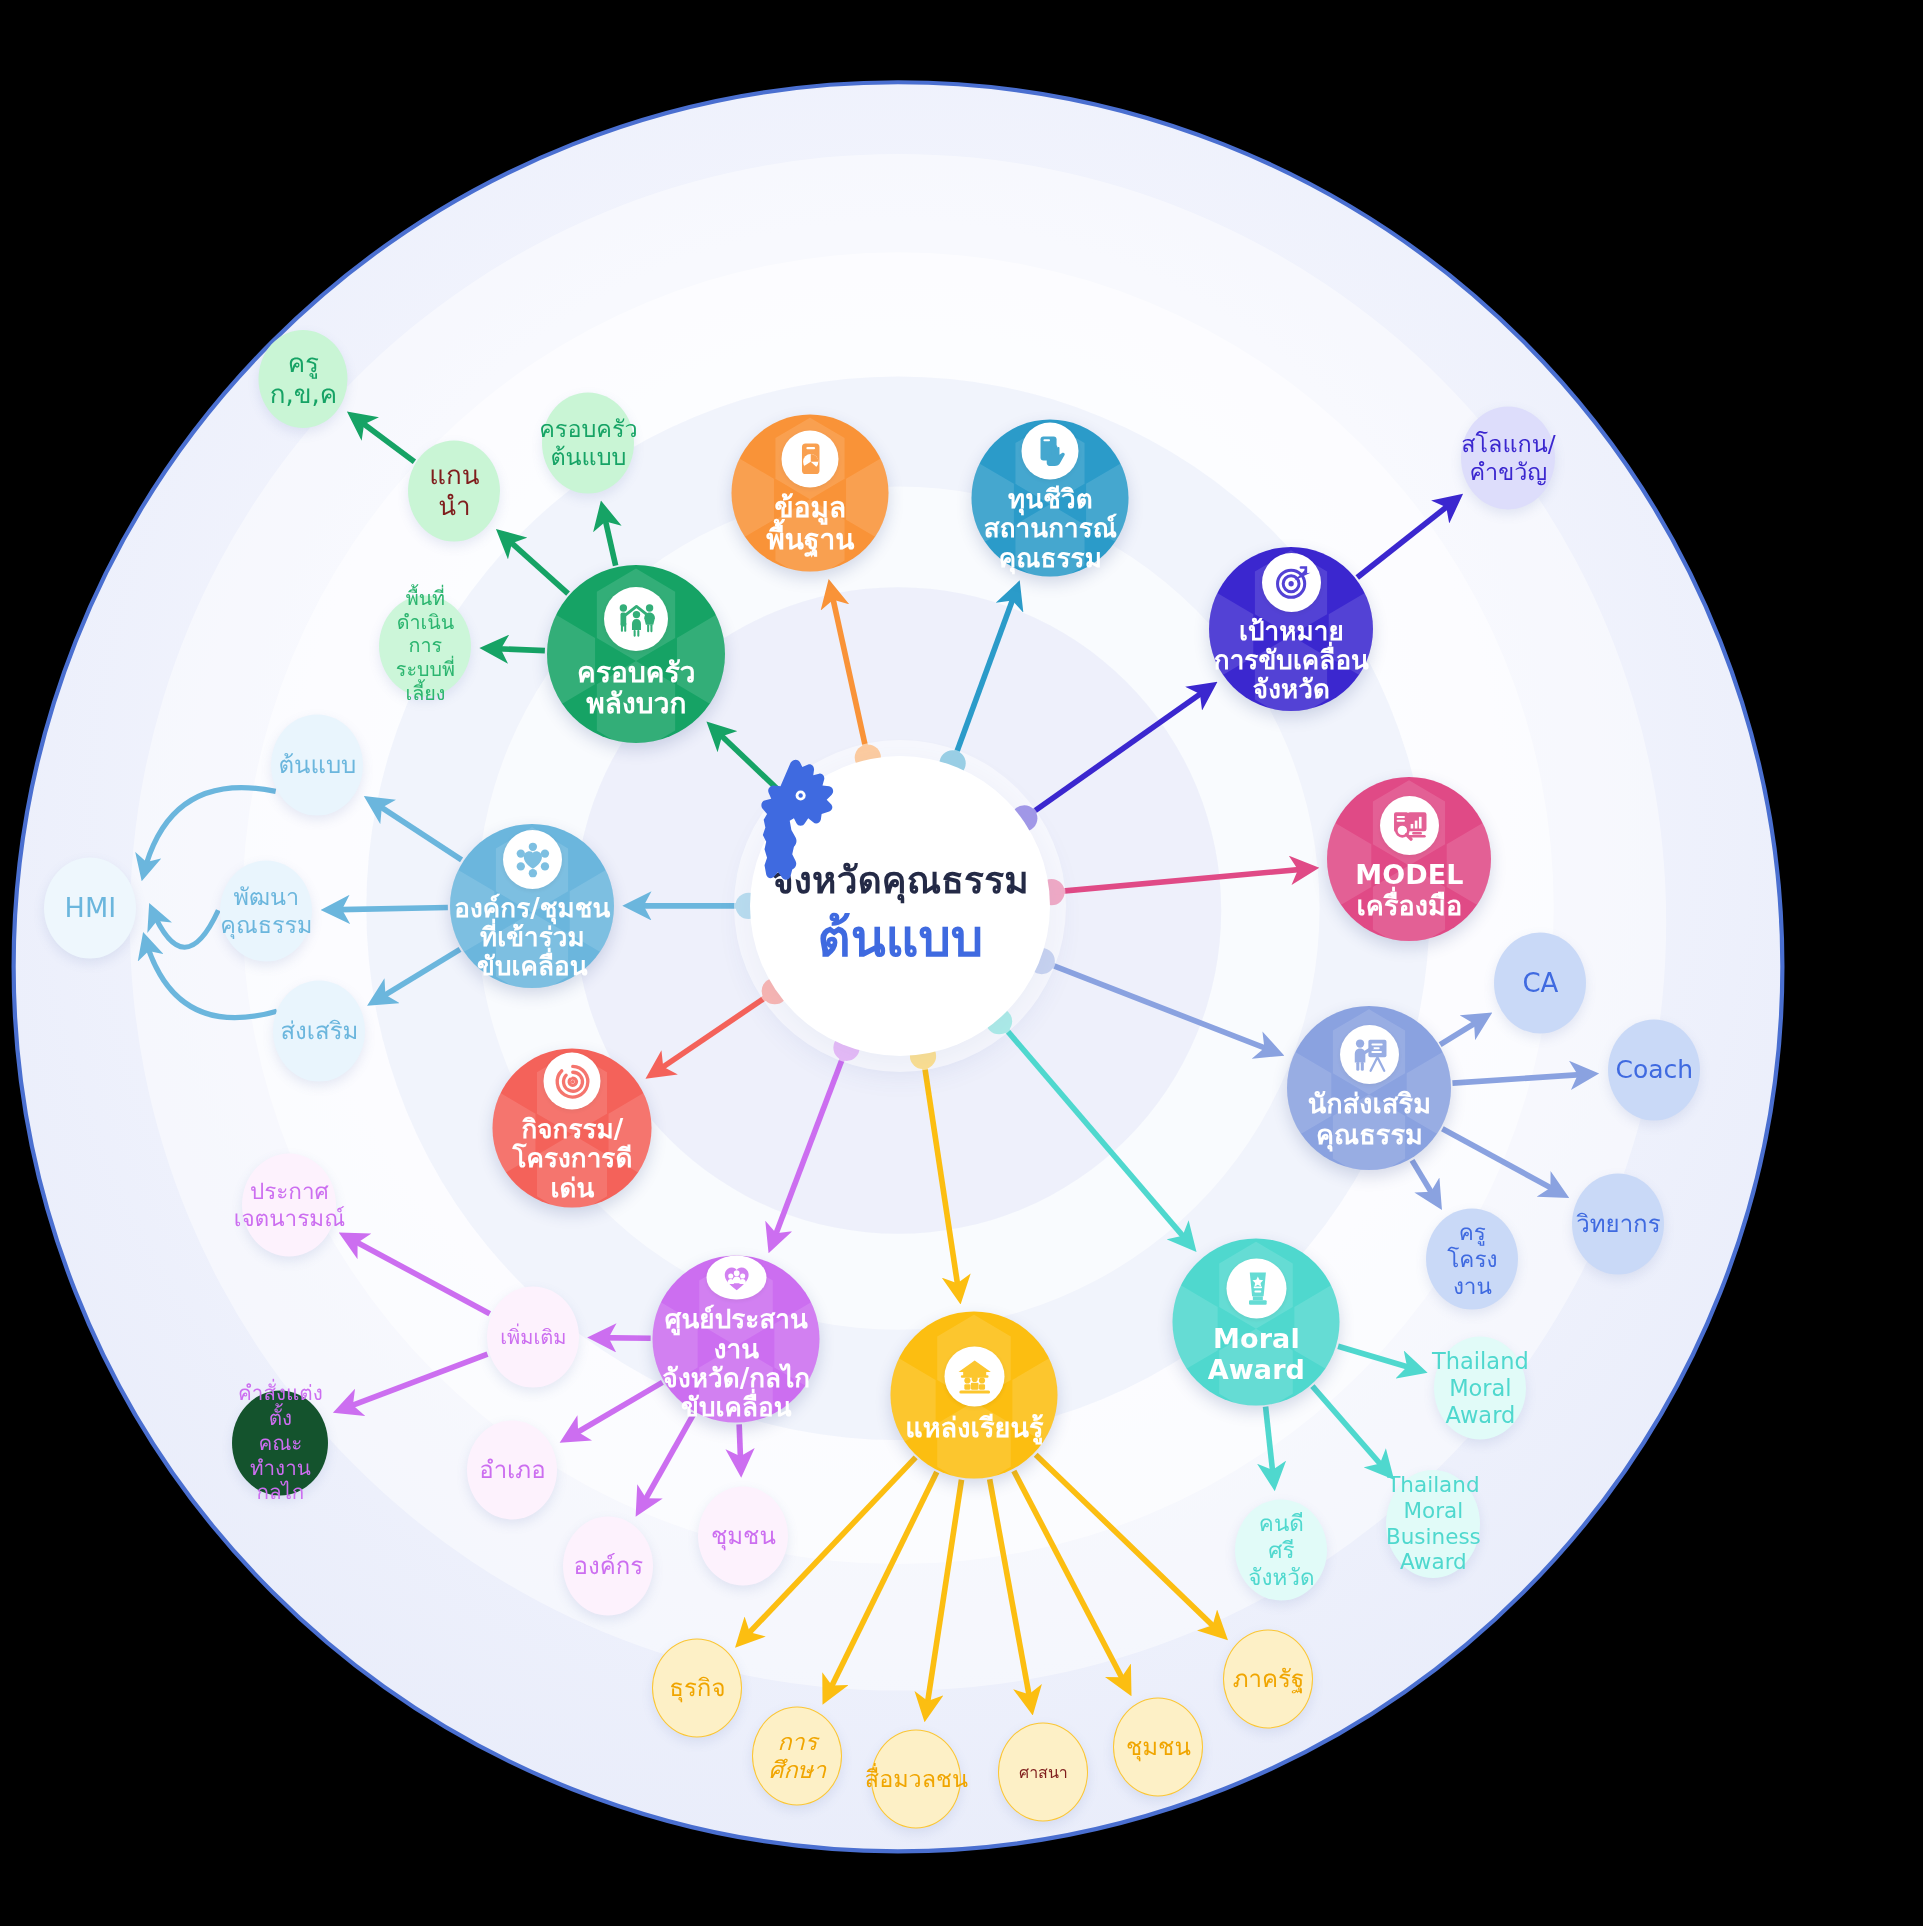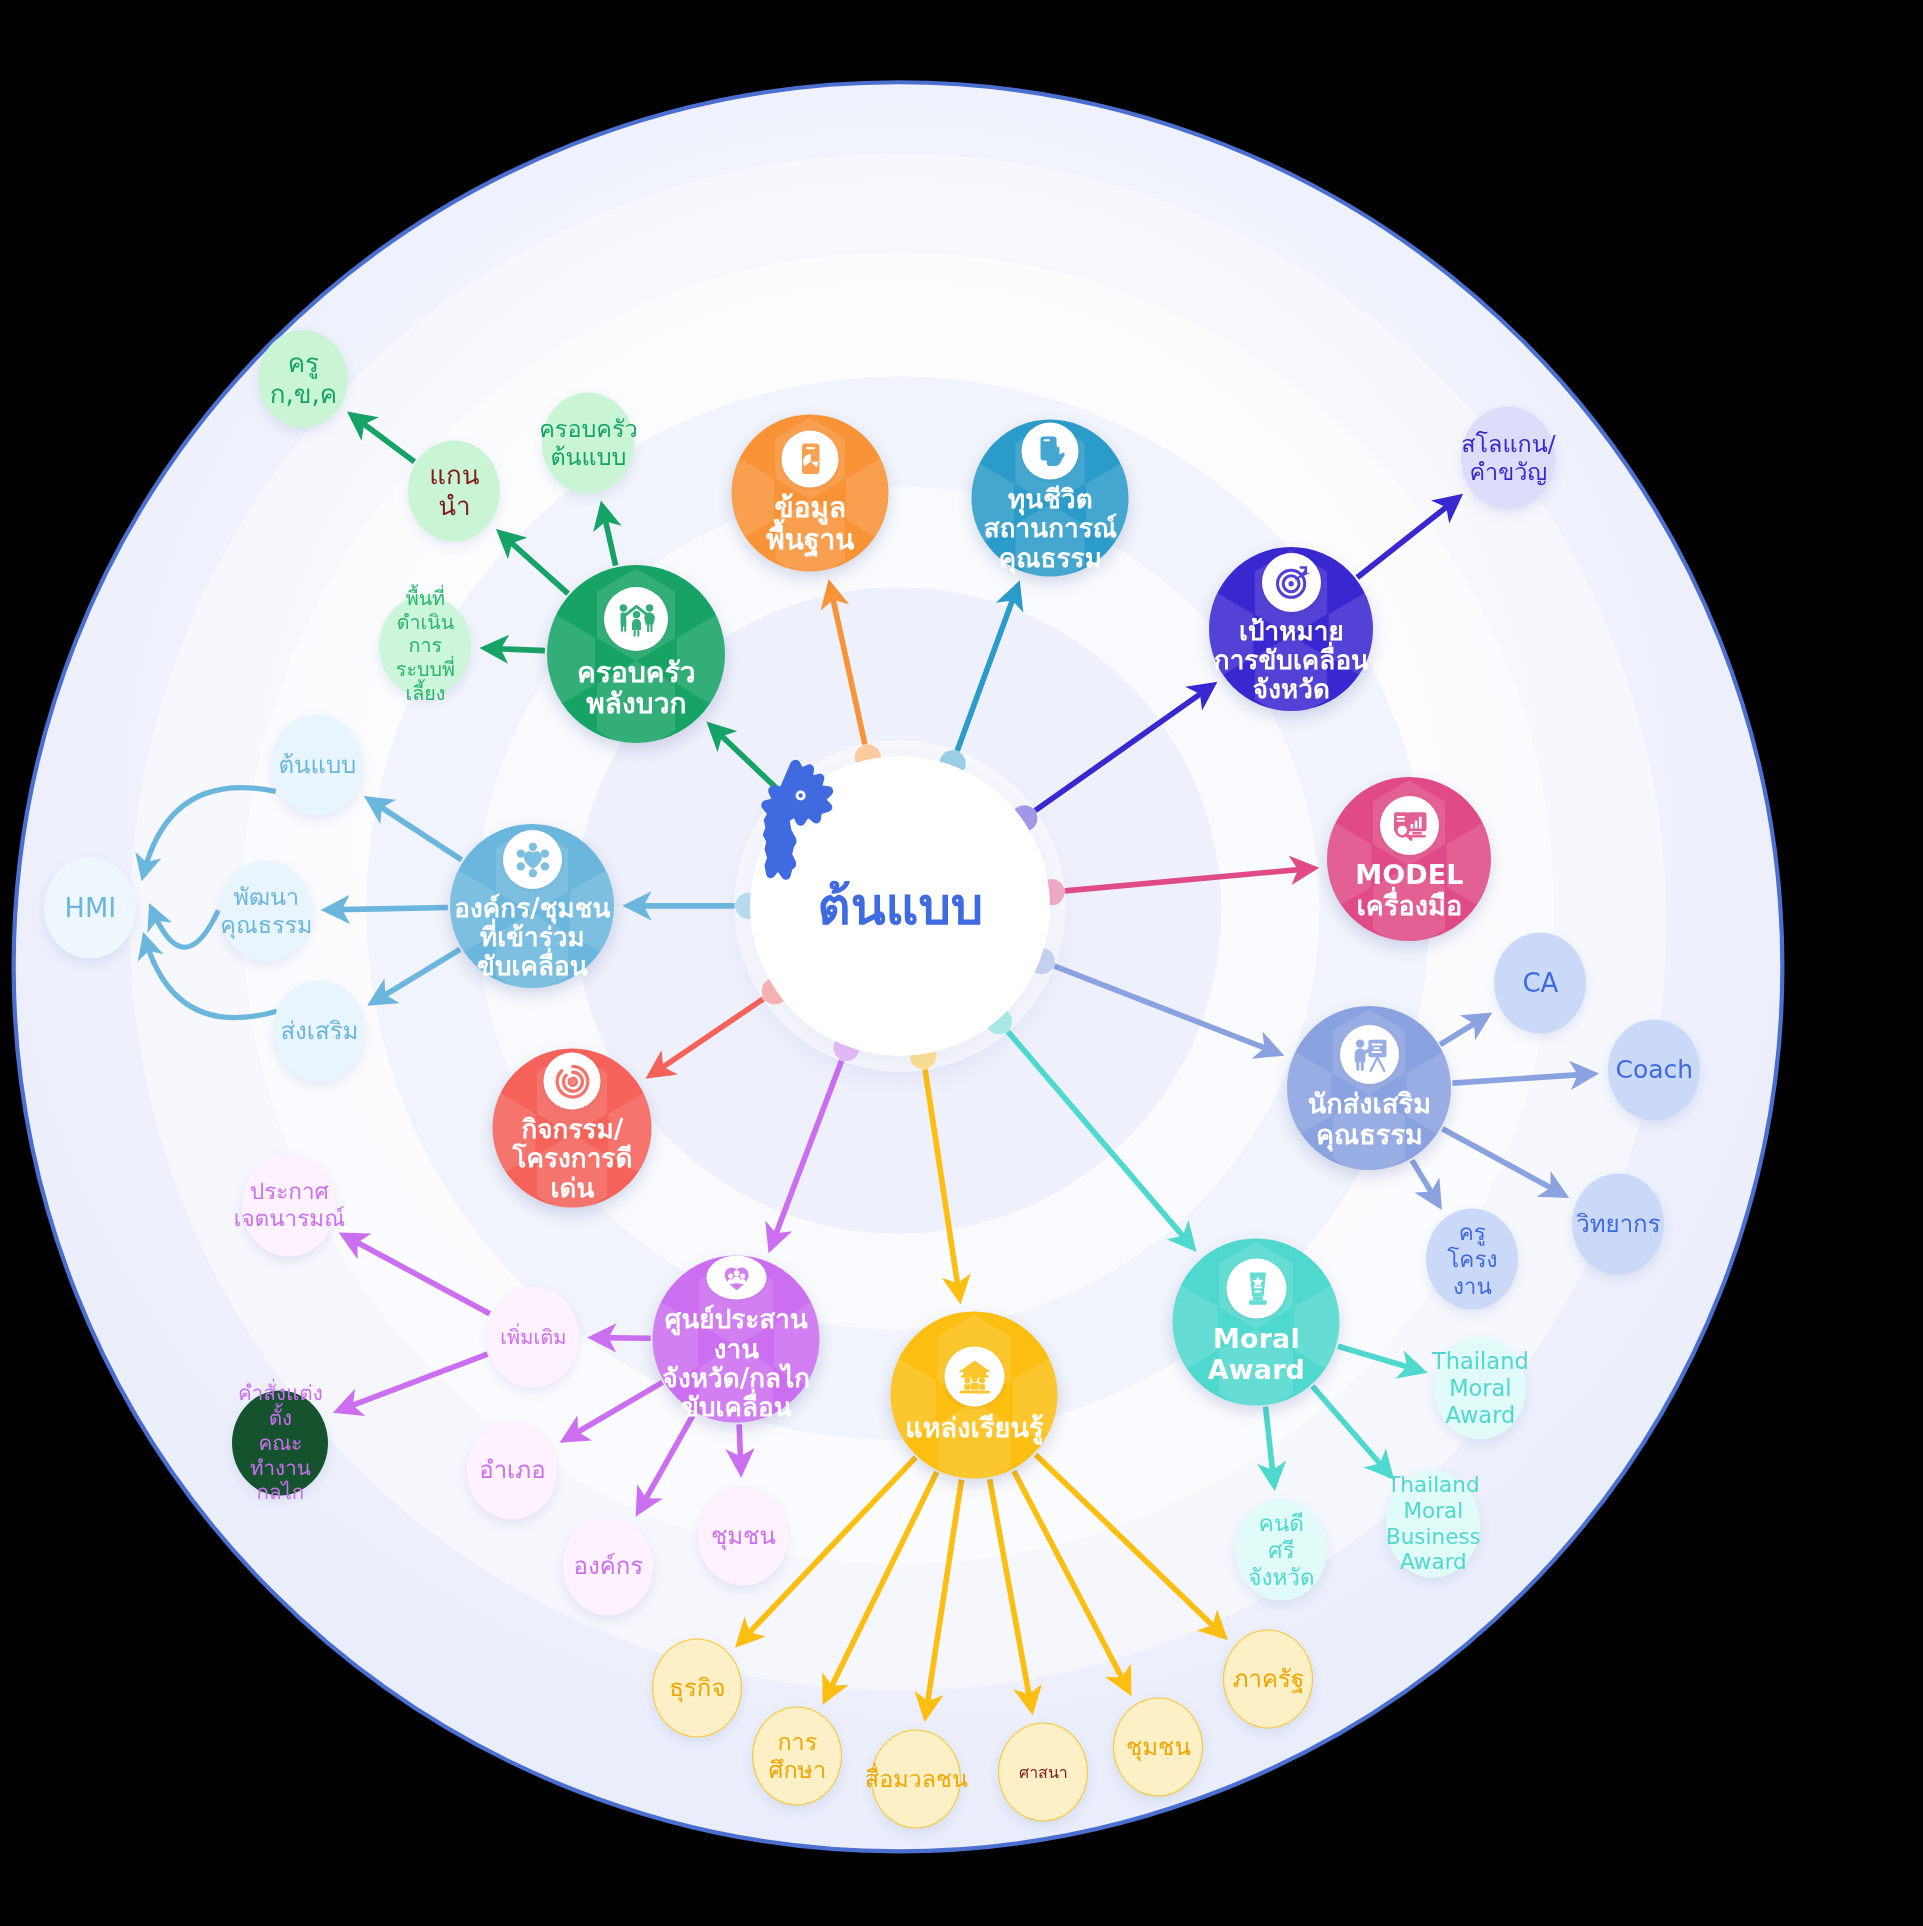--- a/index.html
+++ b/index.html
@@ -534,21 +534,21 @@
         <div class="node leaf" style="left: 735px; top: 1532px; width: 90px; height: 99px; background: rgb(253, 242, 253); color: rgb(204, 110, 240); font-size: 24px;">
           <div class="lbl">
             <div>ชุมชน</div>
           </div>
         </div>
         <div class="node leaf" style="left: 689px; top: 1684px; width: 90px; height: 99px; background: rgb(253, 240, 198); color: rgb(240, 165, 0); font-size: 24px; border: 1.9px solid rgb(251, 198, 52);">
           <div class="lbl">
             <div>ธุรกิจ</div>
           </div>
         </div>
-        <div class="node leaf" style="left: 789px; top: 1752px; width: 90px; height: 99px; background: rgb(253, 240, 198); color: rgb(240, 165, 0); font-size: 23.4px; border: 1.9px solid rgb(251, 198, 52);">
+        <div class="node leaf" style="left: 789px; top: 1752px; width: 90px; height: 99px; background: rgb(253, 240, 198); color: rgb(240, 165, 0); font-size: 23.4px; border: 1.9px solid rgb(251, 198, 52); font-style: italic;">
           <div class="lbl">
             <div>การศึกษา</div>
           </div>
         </div>
         <div class="node leaf" style="left: 908px; top: 1775px; width: 90px; height: 99px; background: rgb(253, 240, 198); color: rgb(240, 165, 0); font-size: 23.4px; border: 1.9px solid rgb(251, 198, 52);">
           <div class="lbl">
             <div>สื่อมวลชน</div>
           </div>
         </div>
         <div class="node leaf" style="left: 1035px; top: 1768px; width: 90px; height: 99px; background: rgb(253, 240, 198); color: #7f1d1d; font-size: 16px; border: 1.9px solid rgb(251, 198, 52);">
@@ -615,17 +615,18 @@
           </div>
         </div>
       </div>
 
     <div id="center" style="left:892px;top:902px;width:300px;height:300px;">
       <svg class="thmap" viewBox="0 0 120 150">
         <path fill="#3f6ae0" d="M44 8c3-4 8-5 11-1l3 6 7-3c4-1 7 2 7 6l-1 7 7-2c4-1 7 3 6 7l-2 7 8 1c5 1 6 7 3 10l-6 6 5 5c3 3 2 8-2 9l-9 3-1 7c-1 4-6 6-9 3l-6-5-4 6c-2 4-8 4-10 0l-3-6-5 3 2 11 5 9c2 4 1 8-2 11l-2 9 4 8c2 4 0 9-4 10l-2 8c-1 5-7 6-10 2l-5-7-4 5c-3 4-9 3-10-2l-2-11 3-9-3-10 2-9-4-8 3-9-2-9 4-7-5-6c-3-3-2-9 2-10l8-2-3-7c-2-4 1-9 6-9l8 1z"></path>
         <circle cx="56" cy="47" r="6" fill="#fff"></circle>
         <circle cx="56" cy="47" r="2.6" fill="#3f6ae0"></circle>
       </svg>
+      <div class="t1">จังหวัดคุณธรรม</div>
       <div class="t2">ต้นแบบ</div>
     </div>
   </div>
 </div>
 
 
 </body></html>

